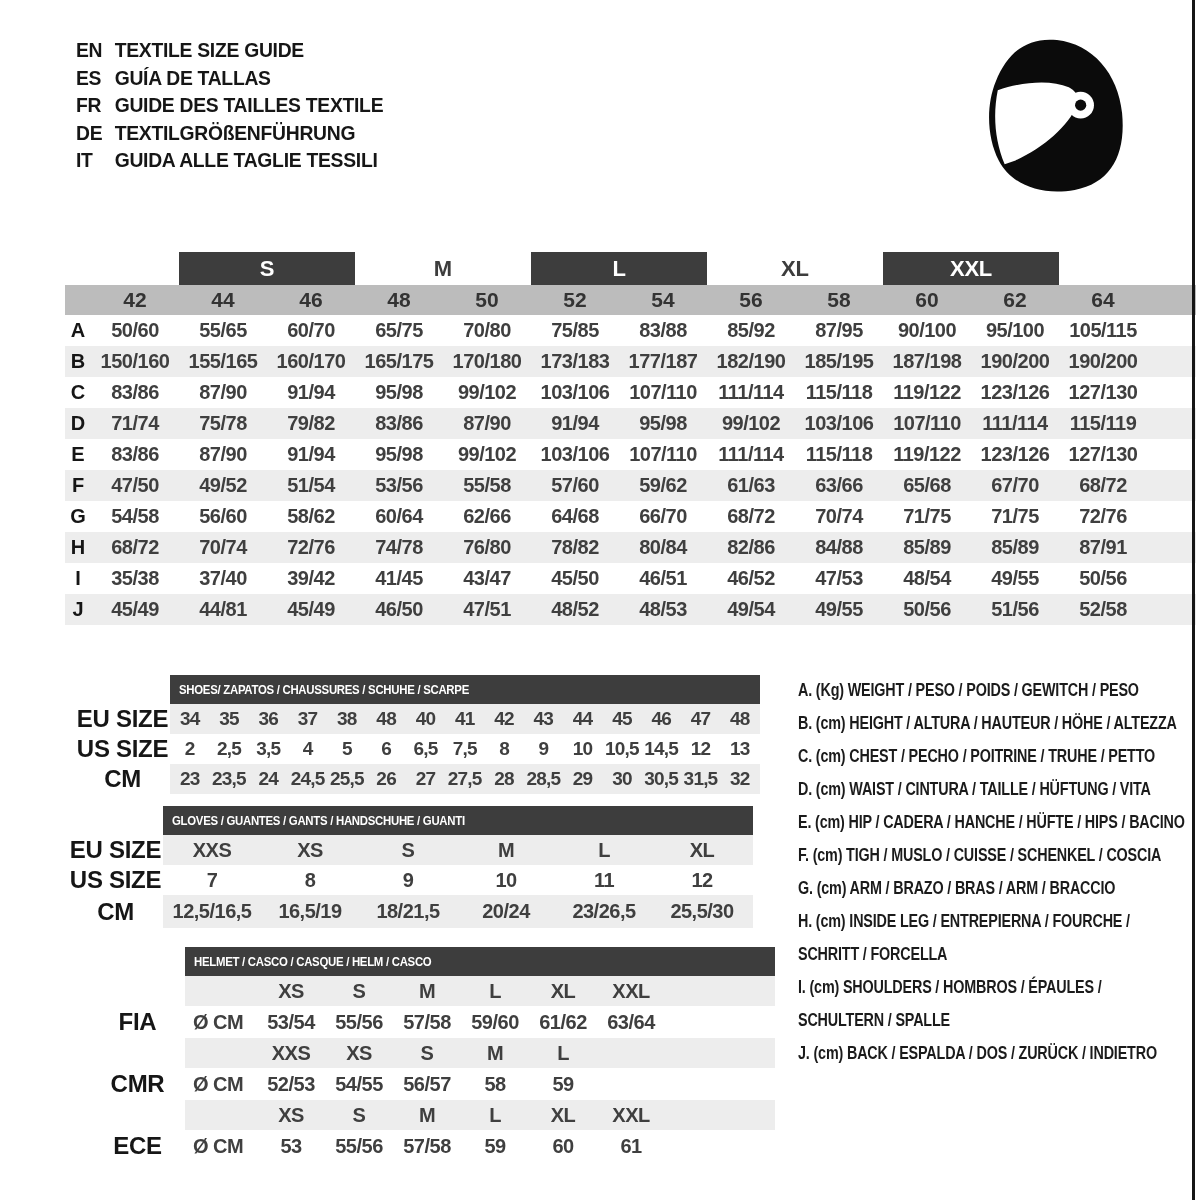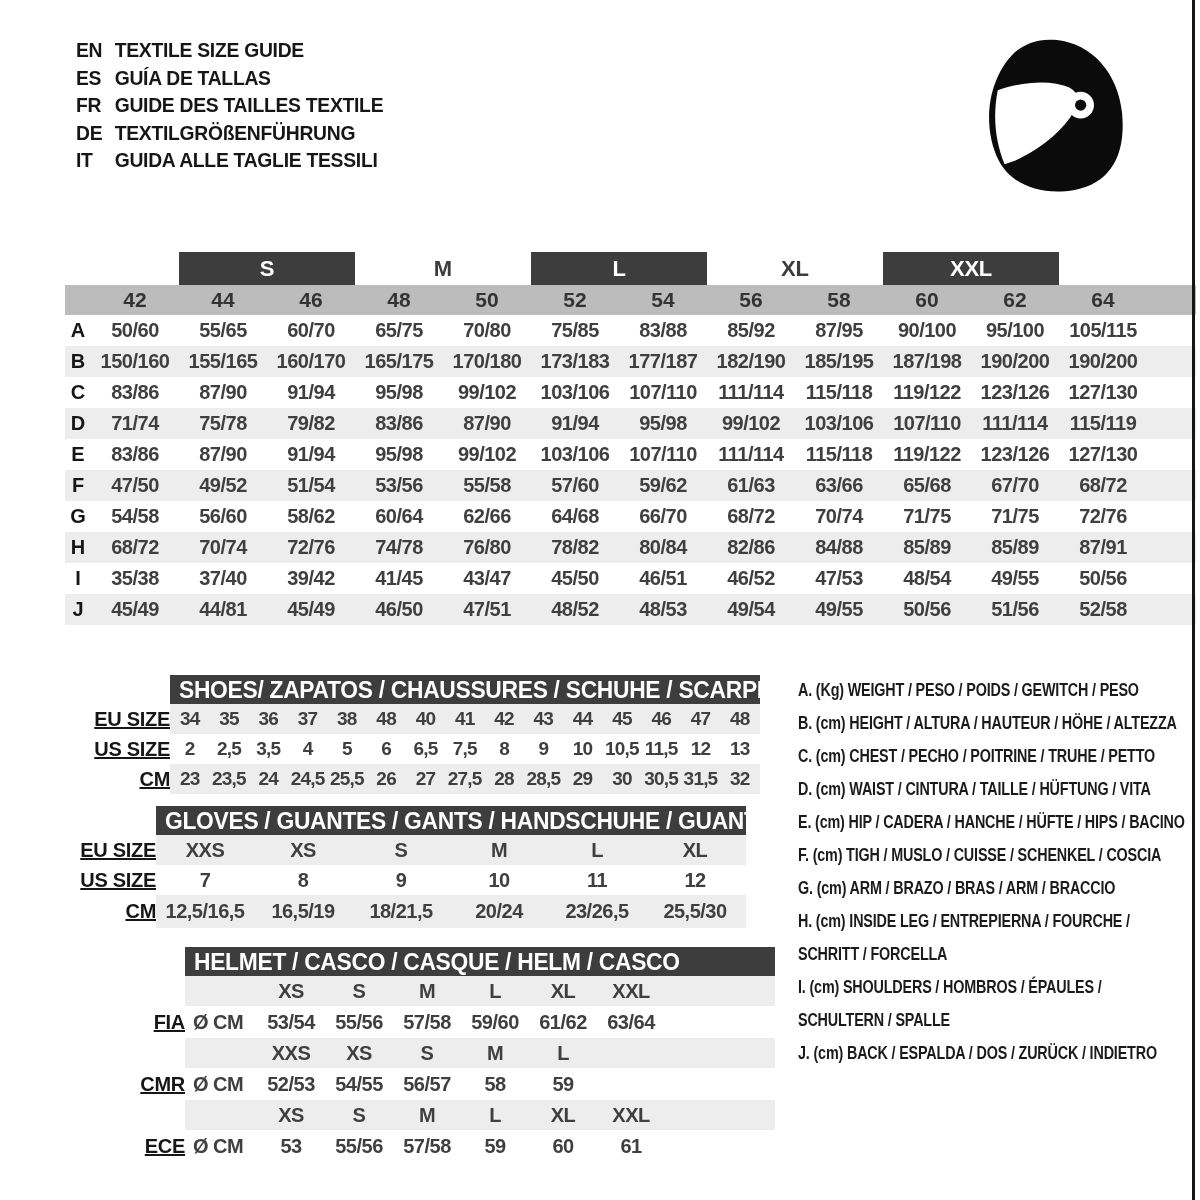--- a/index.html
+++ b/index.html
@@ -22,27 +22,27 @@
   .band-box{background:#3d3d3d;color:#fff;font-size:22px;height:33px;display:flex;align-items:center;justify-content:center;letter-spacing:-0.3px;}
   .band-plain{color:#3d3d3d;font-size:22px;height:33px;display:flex;align-items:center;justify-content:center;}
   .t-nums{background:#bcbcbc;height:30px;font-size:21px;color:#333;}
   .t-data{height:31px;font-size:20px;letter-spacing:-0.5px;}
   .t-data.shade{background:#ededed;}
   .t-rowlabel{font-size:20px;color:#161616;letter-spacing:0;}
 
   
   .sec{width:695px;}
   #shoes{left:65px;top:675px;}
-  #gloves{left:51px;top:806px;}
+  #gloves{left:58px;top:806px;}
   #helmet-sec{left:80px;top:947px;}
-  .sec-bar{margin-left:105px;height:29px;background:#3d3d3d;color:#fff;font-size:24px;
+  .sec-bar{margin-left:105px;height:29px;background:#3d3d3d;color:#fff;font-size:12px;
            display:flex;align-items:center;padding-left:9px;box-sizing:border-box;
            letter-spacing:-0.3px;white-space:nowrap;transform-origin:left center;}
   .sec-bar .bar-text{transform:scaleX(0.95);transform-origin:left center;}
-  .lbl{text-align:right;padding-left:10px;box-sizing:border-box;color:#161616;font-size:20px;letter-spacing:-0.3px;white-space:nowrap;text-decoration:underline;}
+  .lbl{text-align:center;padding-left:10px;box-sizing:border-box;color:#161616;font-size:24px;letter-spacing:-0.3px;white-space:nowrap;}
   .s-row{display:grid;grid-template-columns:105px repeat(15,39.3px) 1fr;height:30px;align-items:center;text-align:center;font-size:19px;letter-spacing:-0.8px;}
   .g-row{display:grid;grid-template-columns:105px repeat(6,98px) 1fr;height:30px;align-items:center;text-align:center;font-size:20px;letter-spacing:-0.5px;}
   .g-row.cm{height:33px;}
   .h-row{display:grid;grid-template-columns:105px 72px repeat(6,68px) 1fr;height:30px;align-items:center;text-align:center;font-size:20px;letter-spacing:-0.5px;}
   .h-row.vals{height:32px;}
   .shaded{background:linear-gradient(to right,transparent 105px,#ededed 105px);}
   .unit{text-align:left;padding-left:8px;color:#404040;white-space:nowrap;}
 
   
   #legend{left:798px;top:674px;width:470px;transform:scaleX(0.82);transform-origin:top left;color:#1b1b1b;}
@@ -294,21 +294,21 @@
           <div>3,5</div>
           <div>4</div>
           <div>5</div>
           <div>6</div>
           <div>6,5</div>
           <div>7,5</div>
           <div>8</div>
           <div>9</div>
           <div>10</div>
           <div>10,5</div>
-          <div>11,5</div>
+          <div>14,5</div>
           <div>12</div>
           <div>13</div>
           <div></div>
         </div>
         <div class="s-row shaded">
           <div class="lbl">CM</div>
           <div>23</div>
           <div>23,5</div>
           <div>24</div>
           <div>24,5</div>

